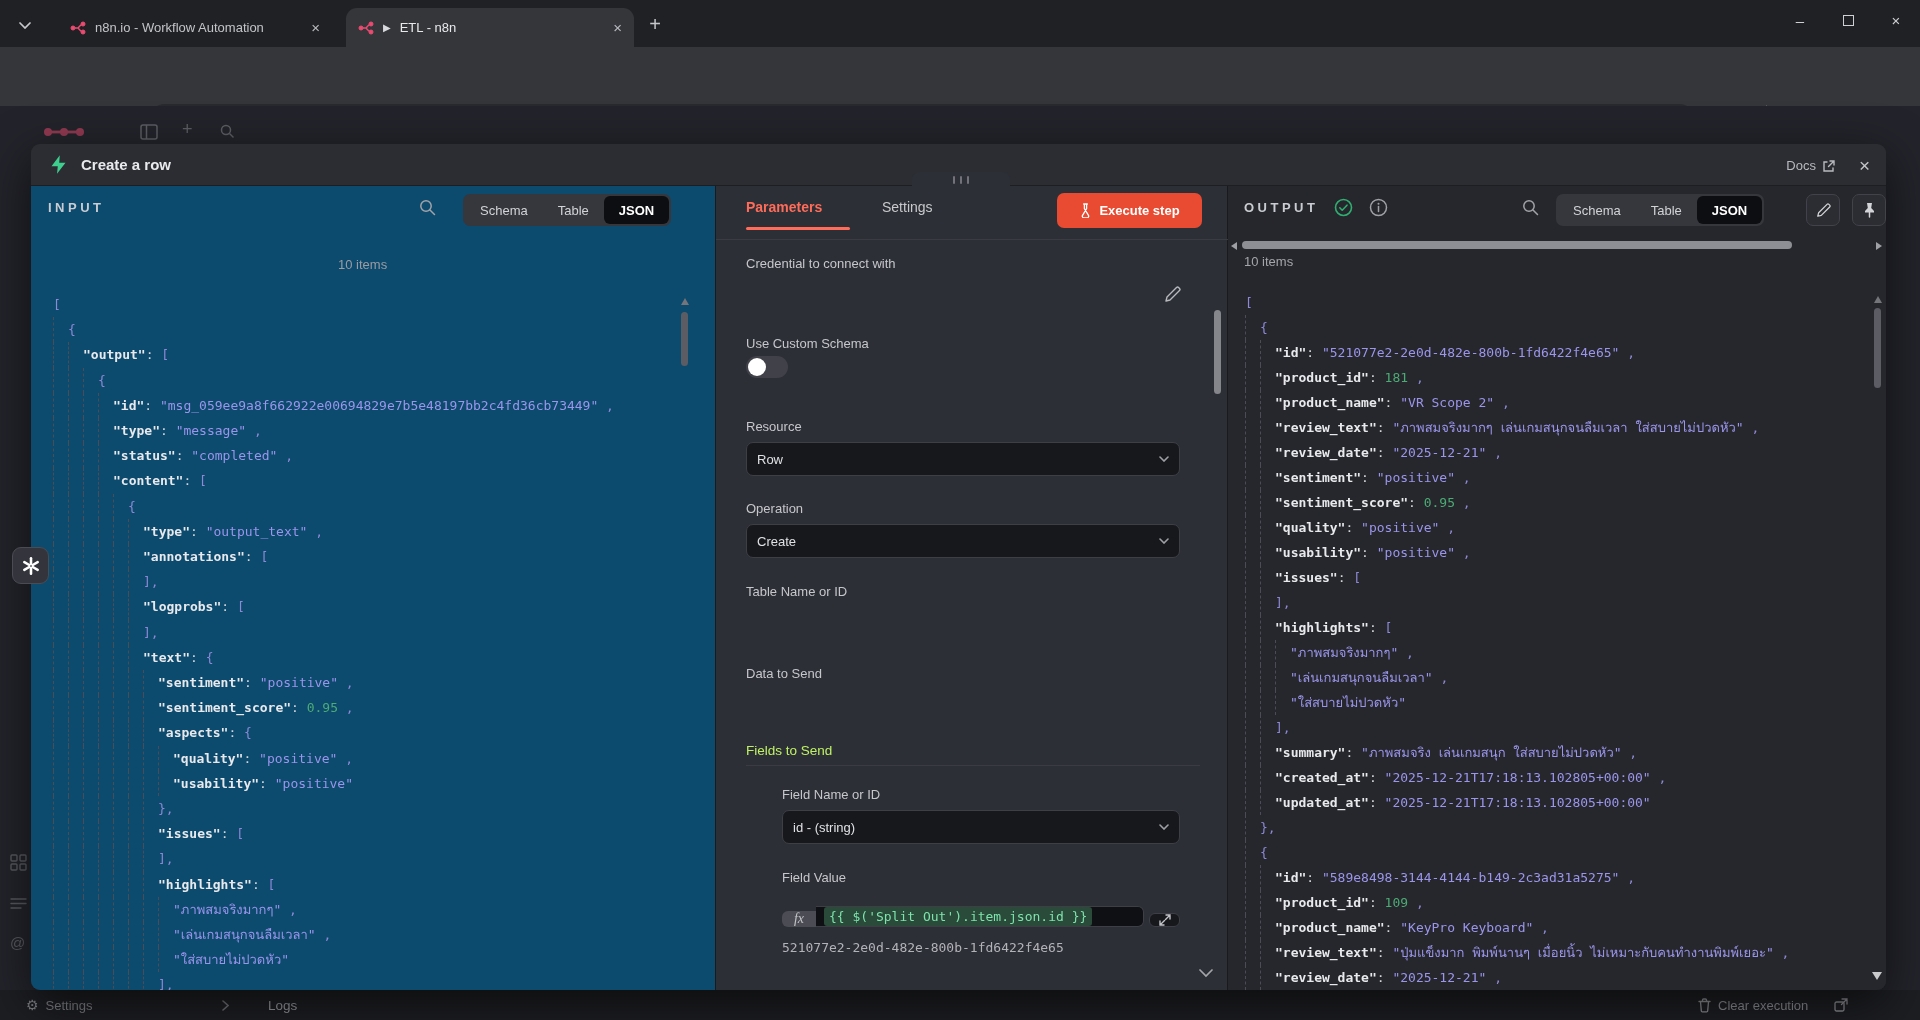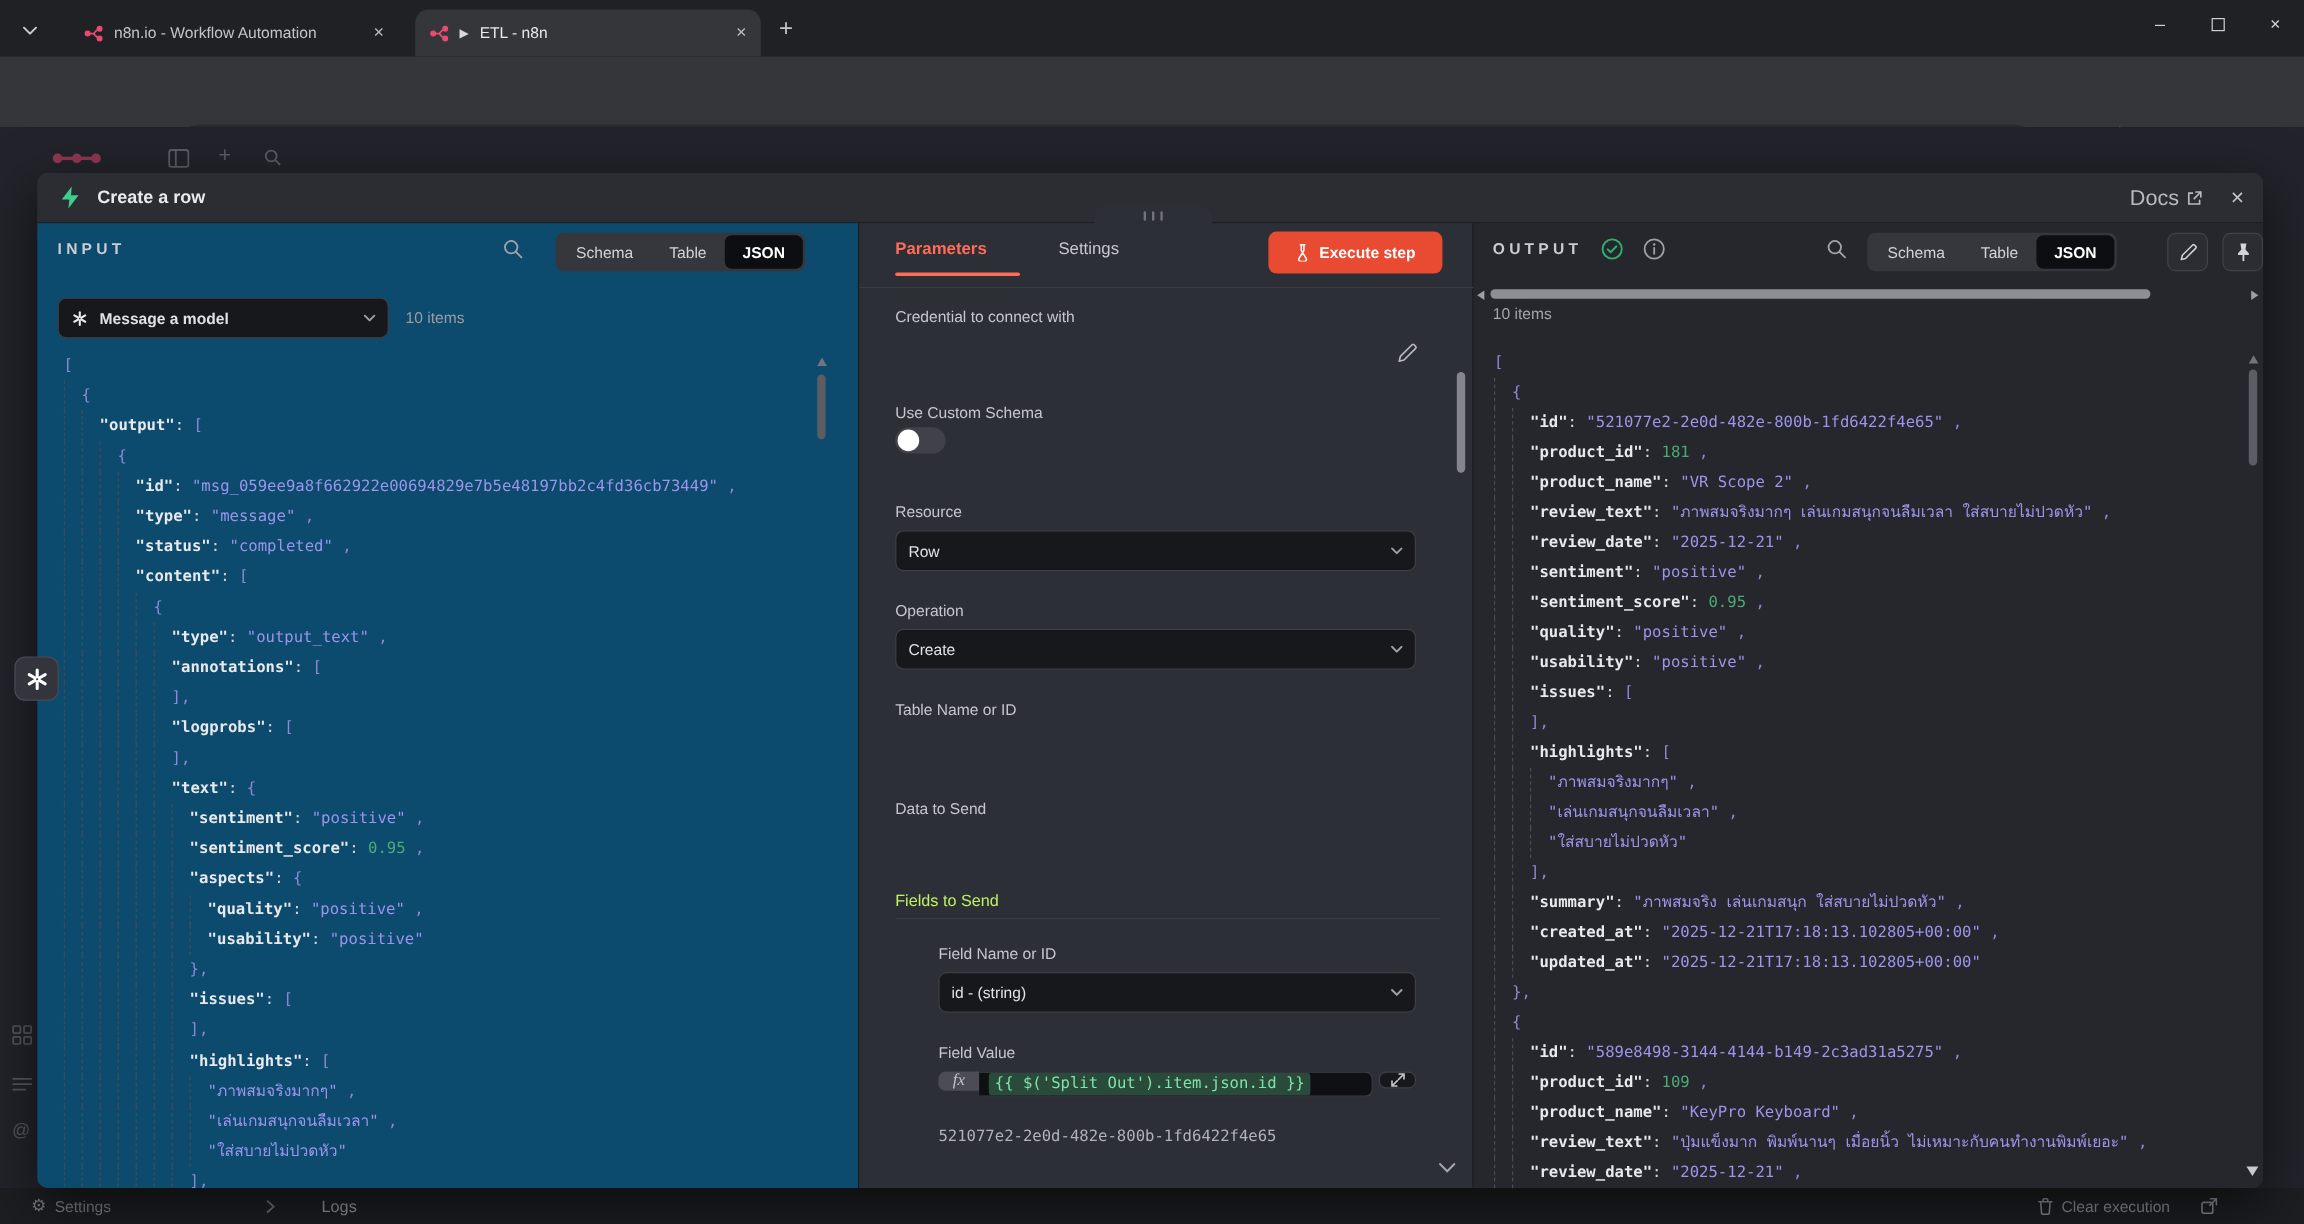--- a/index.html
+++ b/index.html
@@ -27,21 +27,21 @@
 .avatar{width:29px;height:29px;border-radius:50%;background:radial-gradient(circle at 50% 38%,#9a8a78 0 34%,#5a5048 60%,#3c3733 100%);border:1px solid #55565a}
 .vsep{width:1px;height:24px;background:#55565a}
 
 .canvas-bg{position:absolute;left:0;top:106px;width:1920px;height:884px;background:#23242b}
 .strip-item{position:absolute;opacity:.55}
 
 .dialog{position:absolute;left:31px;top:144px;width:1855px;height:846px;background:#26272c;border-radius:9px;overflow:hidden;box-shadow:0 14px 48px rgba(0,0,0,.6);z-index:10}
 .dlg-head{position:absolute;left:0;top:0;width:1855px;height:42px;background:#2b2d33;border-bottom:1px solid #1d1e22;display:flex;align-items:center}
 .dlg-title{font-size:15px;font-weight:700;color:#e9eaec;margin-left:12px}
 .dlg-right{position:absolute;right:16px;top:0;height:42px;display:flex;align-items:center;gap:24px}
-.docs-link{display:flex;align-items:center;gap:6px;color:#b9bac0;font-size:18px}
+.docs-link{display:flex;align-items:flex-end;gap:6px;color:#b9bac0;font-size:13px}
 .dlg-close{color:#c3c4c7;font-size:19px;line-height:1}
 .handle-tab{position:absolute;left:881px;top:28px;width:98px;height:15px;background:#2d2f36;border-radius:8px 8px 0 0;display:flex;align-items:center;justify-content:center;gap:5px}
 .handle-tab i{width:2px;height:8px;background:#71727a;border-radius:1px}
 .dlg-body{position:absolute;left:0;top:42px;width:1855px;height:804px;display:flex}
 .col-input{width:685px;height:804px;position:relative;background:#0c4a6e;border-right:1px solid #191a1e}
 .col-params{width:512px;height:804px;position:relative;background:#2d2f36;border-right:1px solid #191a1e}
 .col-output{width:658px;height:804px;position:relative;background:#26272c}
 .panel-title{font-size:13px;font-weight:700;letter-spacing:3.5px;color:#c9ccd2}
 .seg{position:absolute;height:32px;background:#36373d;border-radius:7px;display:flex;align-items:center;padding:2px}
 .seg-item{height:28px;display:flex;align-items:center;justify-content:center;font-size:13px;color:#d2d3d7;padding:0 15px;border-radius:6px}
@@ -60,21 +60,21 @@
 .js{color:#9b95ec}
 .jn{color:#4cab75}
 .jb{color:#8d89d6}
 
 .ptab{position:absolute;font-size:14px}
 .flabel{position:absolute;font-size:13px;color:#c6c7cc}
 .exec-btn{position:absolute;left:341px;top:7px;width:145px;height:35px;background:#e84b31;border-radius:7px;display:flex;align-items:center;justify-content:center;gap:7px;color:#fff;font-size:13px;font-weight:700}
 .toggle{position:absolute;left:30px;top:170px;width:42px;height:22px;background:#414249;border-radius:11px}
 .toggle .knob{position:absolute;left:2px;top:2px;width:18px;height:18px;background:#fff;border-radius:50%}
 .hr{position:absolute;height:1px;background:#3b3c43}
-.exprrow{position:absolute;left:66px;top:707px;width:398px;height:34px;display:flex;align-items:flex-start}
+.exprrow{position:absolute;left:66px;top:707px;width:398px;height:34px;display:flex;align-items:flex-end}
 .fxbox{width:34px;background:#4b4c54;border-radius:6px 0 0 6px;display:flex;align-items:center;justify-content:center;font-family:"Liberation Serif",serif;font-style:italic;font-size:14px;color:#c3c4c9}
 .exprfield{width:328px;background:#0f1014;border:1px solid #3e3f46;border-left:none;border-radius:0 6px 6px 0;display:flex;align-items:center;padding:0 8px;overflow:hidden}
 .exprtext{font-family:"DejaVu Sans Mono",monospace;font-size:13px;color:#7ee3ac;background:#2a4a3a;padding:2px 5px;border-radius:3px;white-space:nowrap}
 .expandbtn{width:31px;margin-left:5px;background:#17181c;border:1px solid #3e3f46;border-radius:6px;display:flex;align-items:center;justify-content:center}
 .result-line{position:absolute;left:66px;top:754px;font-family:"DejaVu Sans Mono",monospace;font-size:13px;color:#b2b3b9}
 .iconbtn{position:absolute;top:8px;width:34px;height:32px;background:#2c2d33;border:1px solid #42434a;border-radius:7px;display:flex;align-items:center;justify-content:center}
 
 .sb-thumb{position:absolute;border-radius:4px}
 .tri{width:0;height:0;position:absolute}
 
@@ -281,38 +281,20 @@
       <span class="abs" style="left:388px;top:13px">
         <svg width="17" height="17" viewBox="0 0 17 17">
             <circle cx="7" cy="7" r="5.2" fill="none" stroke="#a2a3a9" stroke-width="1.5"></circle>
             <line x1="11" y1="11" x2="15.5" y2="15.5" stroke="#a2a3a9" stroke-width="1.5" stroke-linecap="round"></line>
           </svg>
       </span>
       <div class="seg" style="left:432px;top:8px">
         <span class="seg-item">Schema</span>
         <span class="seg-item">Table</span>
         <span class="seg-item active">JSON</span>
-      </div>
-      <div class="sel" style="left:17px;top:62px;width:276px">
-        <span style="margin-right:9px">
-          <svg width="15" height="15" viewBox="0 0 24 24">
-              <g fill="#e8e9ec">
-                <rect x="10.6" y="2.2" width="2.8" height="9" rx="1.4"></rect>
-                <rect x="10.6" y="2.2" width="2.8" height="9" rx="1.4" transform="rotate(60 12 12)"></rect>
-                <rect x="10.6" y="2.2" width="2.8" height="9" rx="1.4" transform="rotate(120 12 12)"></rect>
-                <rect x="10.6" y="2.2" width="2.8" height="9" rx="1.4" transform="rotate(180 12 12)"></rect>
-                <rect x="10.6" y="2.2" width="2.8" height="9" rx="1.4" transform="rotate(240 12 12)"></rect>
-                <rect x="10.6" y="2.2" width="2.8" height="9" rx="1.4" transform="rotate(300 12 12)"></rect>
-              </g>
-            </svg>
-        </span>
-        <span class="sel-t" style="font-weight:700">Message a model</span>
-        <svg width="10" height="6" viewBox="0 0 10 6">
-            <path d="M1 1l4 4 4-4" fill="none" stroke="#9fa0a6" stroke-width="1.6" stroke-linecap="round"></path>
-          </svg>
       </div>
       <span class="items-count abs" style="left:307px;top:71px">10 items</span>
       <div class="jsonbox" style="left:22px;top:106px;right:30px;bottom:0">
           <div class="jline"><span class="jb">[</span></div>
           <div class="jline"><span class="ig"></span><span class="jb">{</span></div>
           <div class="jline"><span class="ig"></span><span class="ig"></span><span class="jk">"output"</span><span class="jc">: </span><span class="jb">[</span></div>
           <div class="jline"><span class="ig"></span><span class="ig"></span><span class="ig"></span><span class="jb">{</span></div>
           <div class="jline"><span class="ig"></span><span class="ig"></span><span class="ig"></span><span class="ig"></span><span class="jk">"id"</span><span class="jc">: </span><span class="js">"msg_059ee9a8f662922e00694829e7b5e48197bb2c4fd36cb73449"</span><span class="jb"> ,</span></div>
           <div class="jline"><span class="ig"></span><span class="ig"></span><span class="ig"></span><span class="ig"></span><span class="jk">"type"</span><span class="jc">: </span><span class="js">"message"</span><span class="jb"> ,</span></div>
           <div class="jline"><span class="ig"></span><span class="ig"></span><span class="ig"></span><span class="ig"></span><span class="jk">"status"</span><span class="jc">: </span><span class="js">"completed"</span><span class="jb"> ,</span></div>

